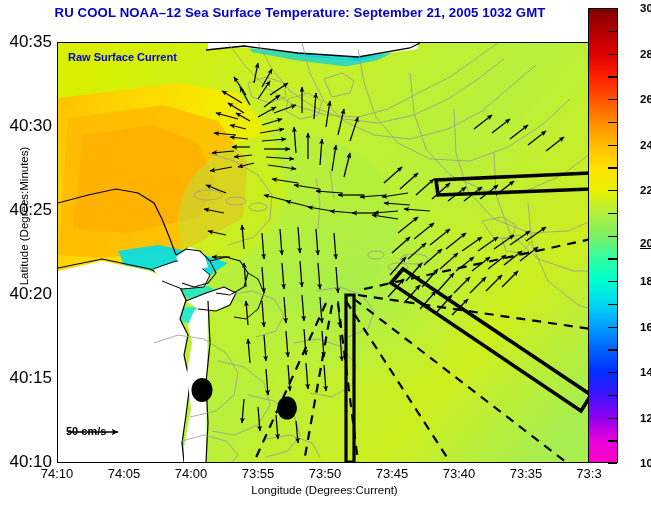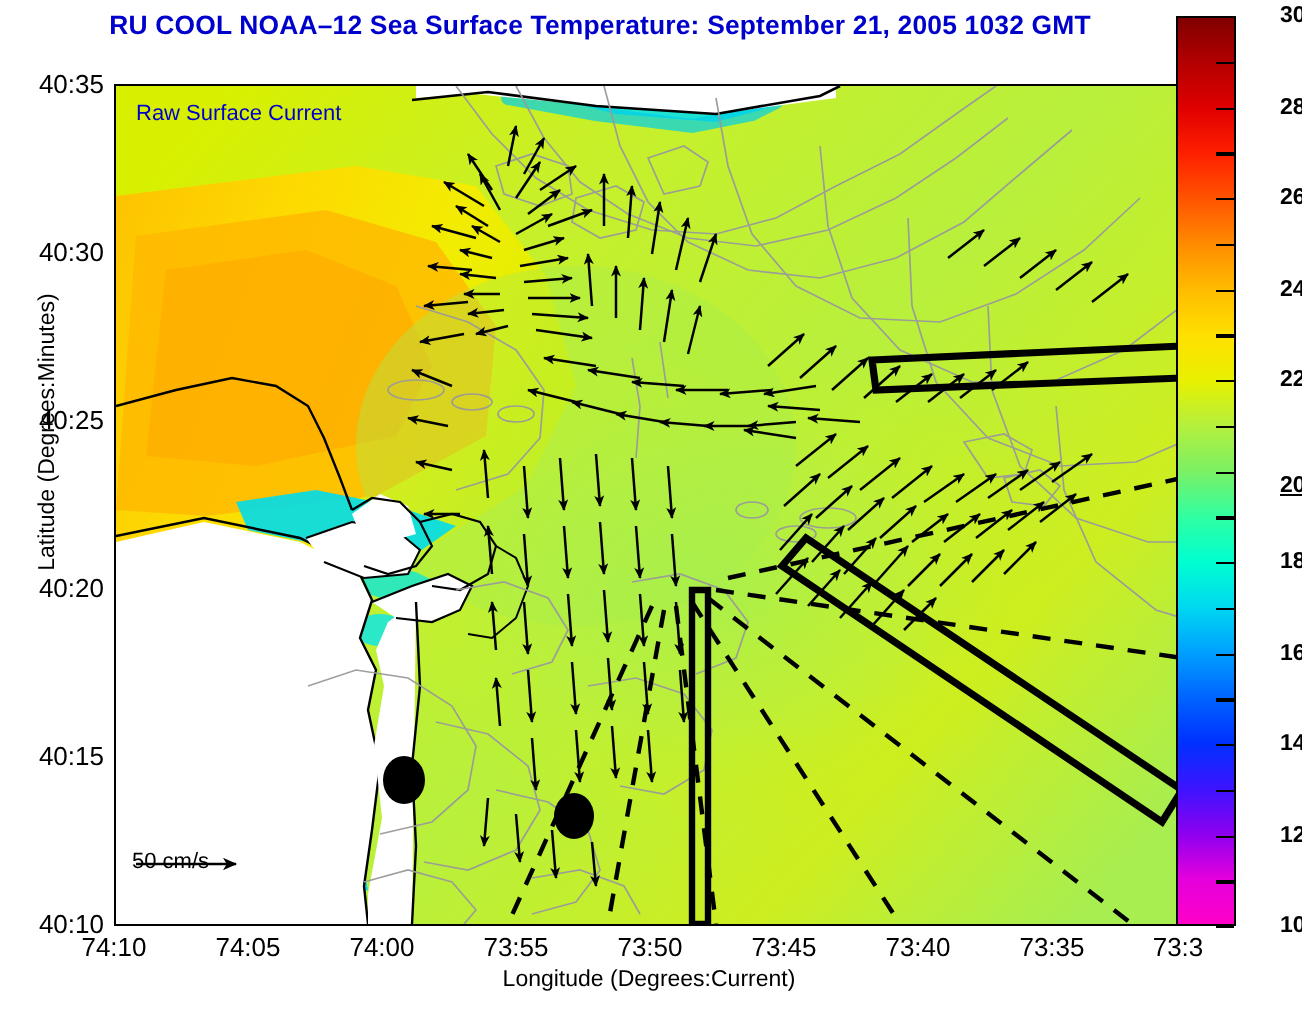--- a/index.html
+++ b/index.html
@@ -8,35 +8,35 @@
 
   #stage{position:absolute;left:0;top:0;width:651px;height:518px;background:#fff;}
 
   
   #title{position:absolute;left:0;top:5px;width:600px;text-align:center;
          color:#0000cc;font-size:13.2px;font-weight:bold;letter-spacing:.1px;
          white-space:nowrap;}
 
   
   #plot{position:absolute;left:57px;top:42px;width:535px;height:421px;
-        border:1.4px solid #000;box-sizing:border-box;overflow:hidden;background:#fff;}
+        border:1.4px solid #000;box-sizing:border-box;overflow:hidden;background:#fff;font-weight:bold;}
   #plot svg{position:absolute;left:0;top:0;}
 
   
   #annot{position:absolute;left:10px;top:6px;color:#0000cc;
          font-size:11px;line-height:16px;white-space:nowrap;}
 
   
   #scaleLegend{position:absolute;left:8px;top:382px;color:#000;font-size:11px;}
   #scaleLegend .lbl{display:block;margin-bottom:2px;}
 
   
   .xlab{position:absolute;top:466px;font-size:13px;color:#000;
         transform:translateX(-50%);white-space:nowrap;}
-  .ylab{position:absolute;left:52px;font-size:13px;color:#000;
+  .ylab{position:absolute;left:52px;font-size:17px;color:#000;
         transform:translate(-100%,-50%);white-space:nowrap;text-align:right;}
   #xaxis-title{position:absolute;left:57px;top:484px;width:535px;text-align:center;
                font-size:11.5px;color:#000;}
   #yaxis-title{position:absolute;left:-86px;top:210px;width:220px;text-align:center;
                font-size:11.5px;color:#000;transform:rotate(-90deg);}
 
   
   #cbar{position:absolute;left:588px;top:8px;width:30px;height:455px;
         border:1.2px solid #000;box-sizing:border-box;}
   .cbtick{position:absolute;left:620px;font-size:11.5px;color:#000;font-weight:bold;

